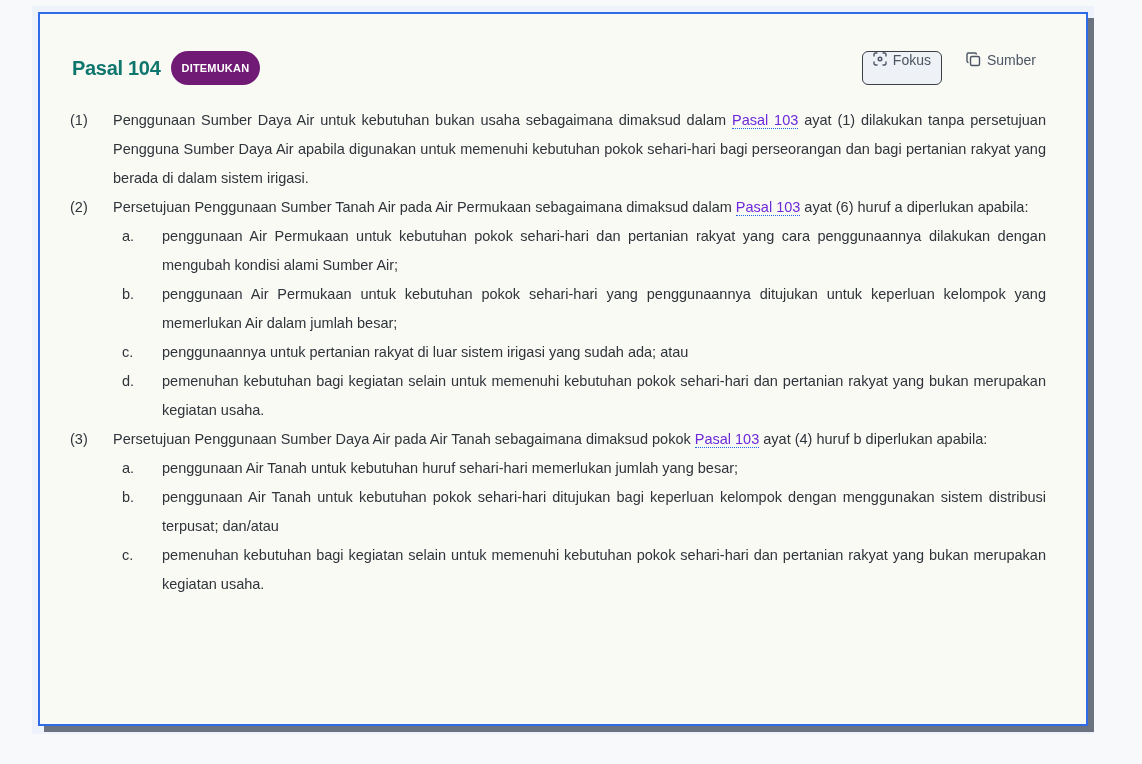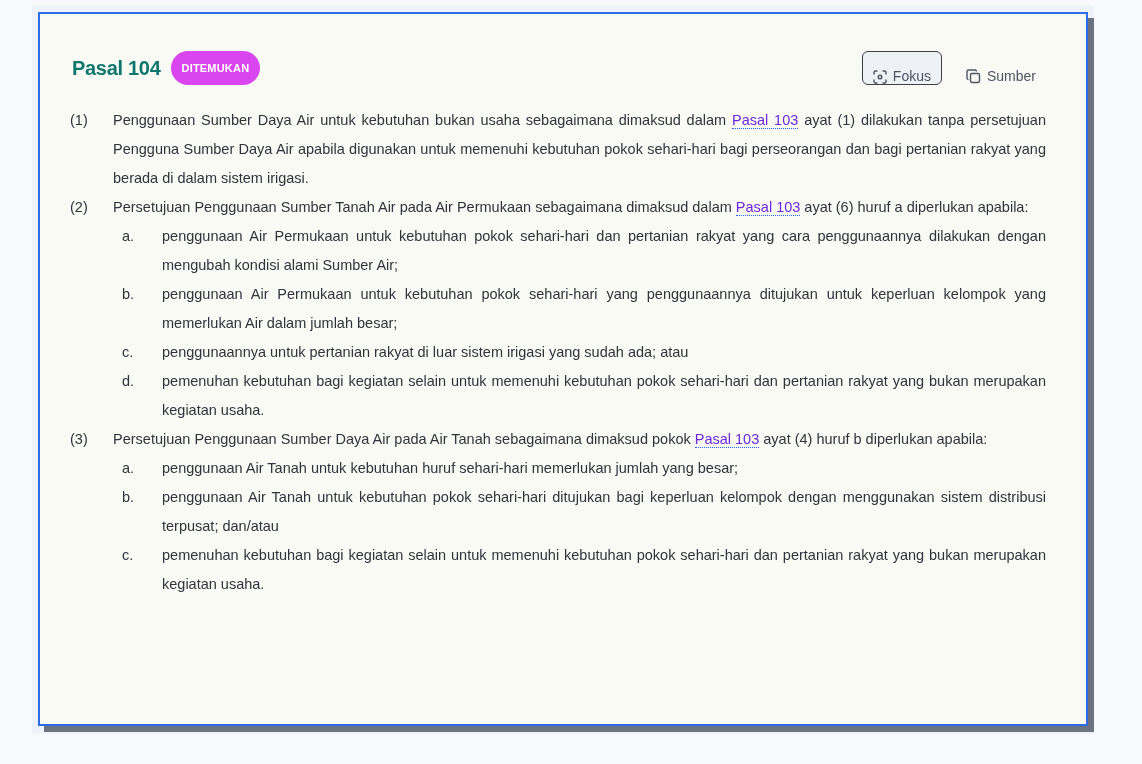--- a/index.html
+++ b/index.html
@@ -18,26 +18,26 @@
     box-shadow:6px 6px 0 0 #6b7280;
   }
   .header {
     position:absolute; left:32px; top:34px; right:40px; height:40px;
     display:flex; align-items:center;
   }
   .title {
     font-size:20px; font-weight:bold; color:#0f766e; letter-spacing:-0.3px;
   }
   .badge {
-    margin-left:10px; background:#d946ef; color:#fff; font-size:11px; font-weight:bold;
+    margin-left:10px; background:#701a75; color:#fff; font-size:11px; font-weight:bold;
     padding:0 11px; height:34px; line-height:34px; border-radius:17px; letter-spacing:0.2px;
   }
   .actions { margin-left:auto; display:flex; align-items:center; gap:14px; }
   .btn {
-    display:flex; align-items:flex-end; gap:6px; font-size:14px; color:#4b5563;
+    display:flex; align-items:flex-start; gap:6px; font-size:14px; color:#4b5563;
     height:32px; padding:0 10px; border-radius:6px; cursor:pointer;
   }
   .btn.outlined { border:1px solid #3b3f46; background:#eef1f5; }
   .btn svg { display:block; }
   .body {
     position:absolute; left:30px; top:92px; right:40px;
     font-size:14.5px; line-height:29px; color:#2f343b;
   }
   .para { display:flex; margin-bottom:0; }
   .num { width:43px; flex:none; }

